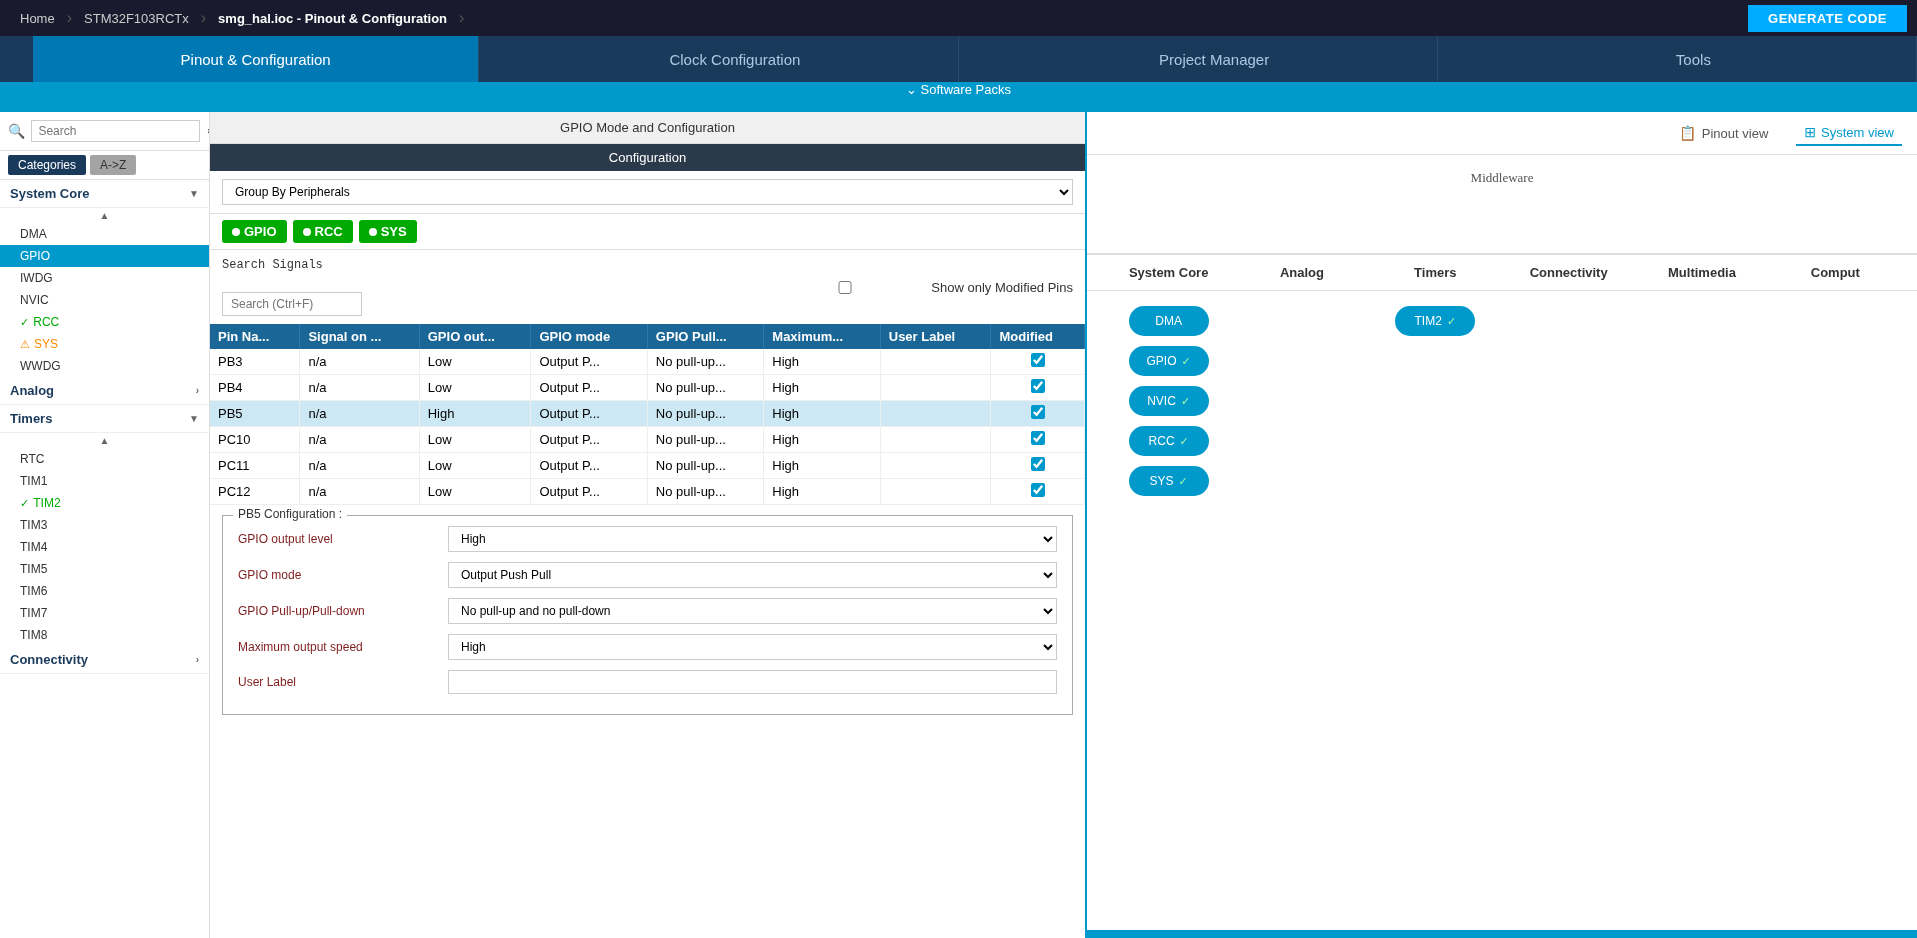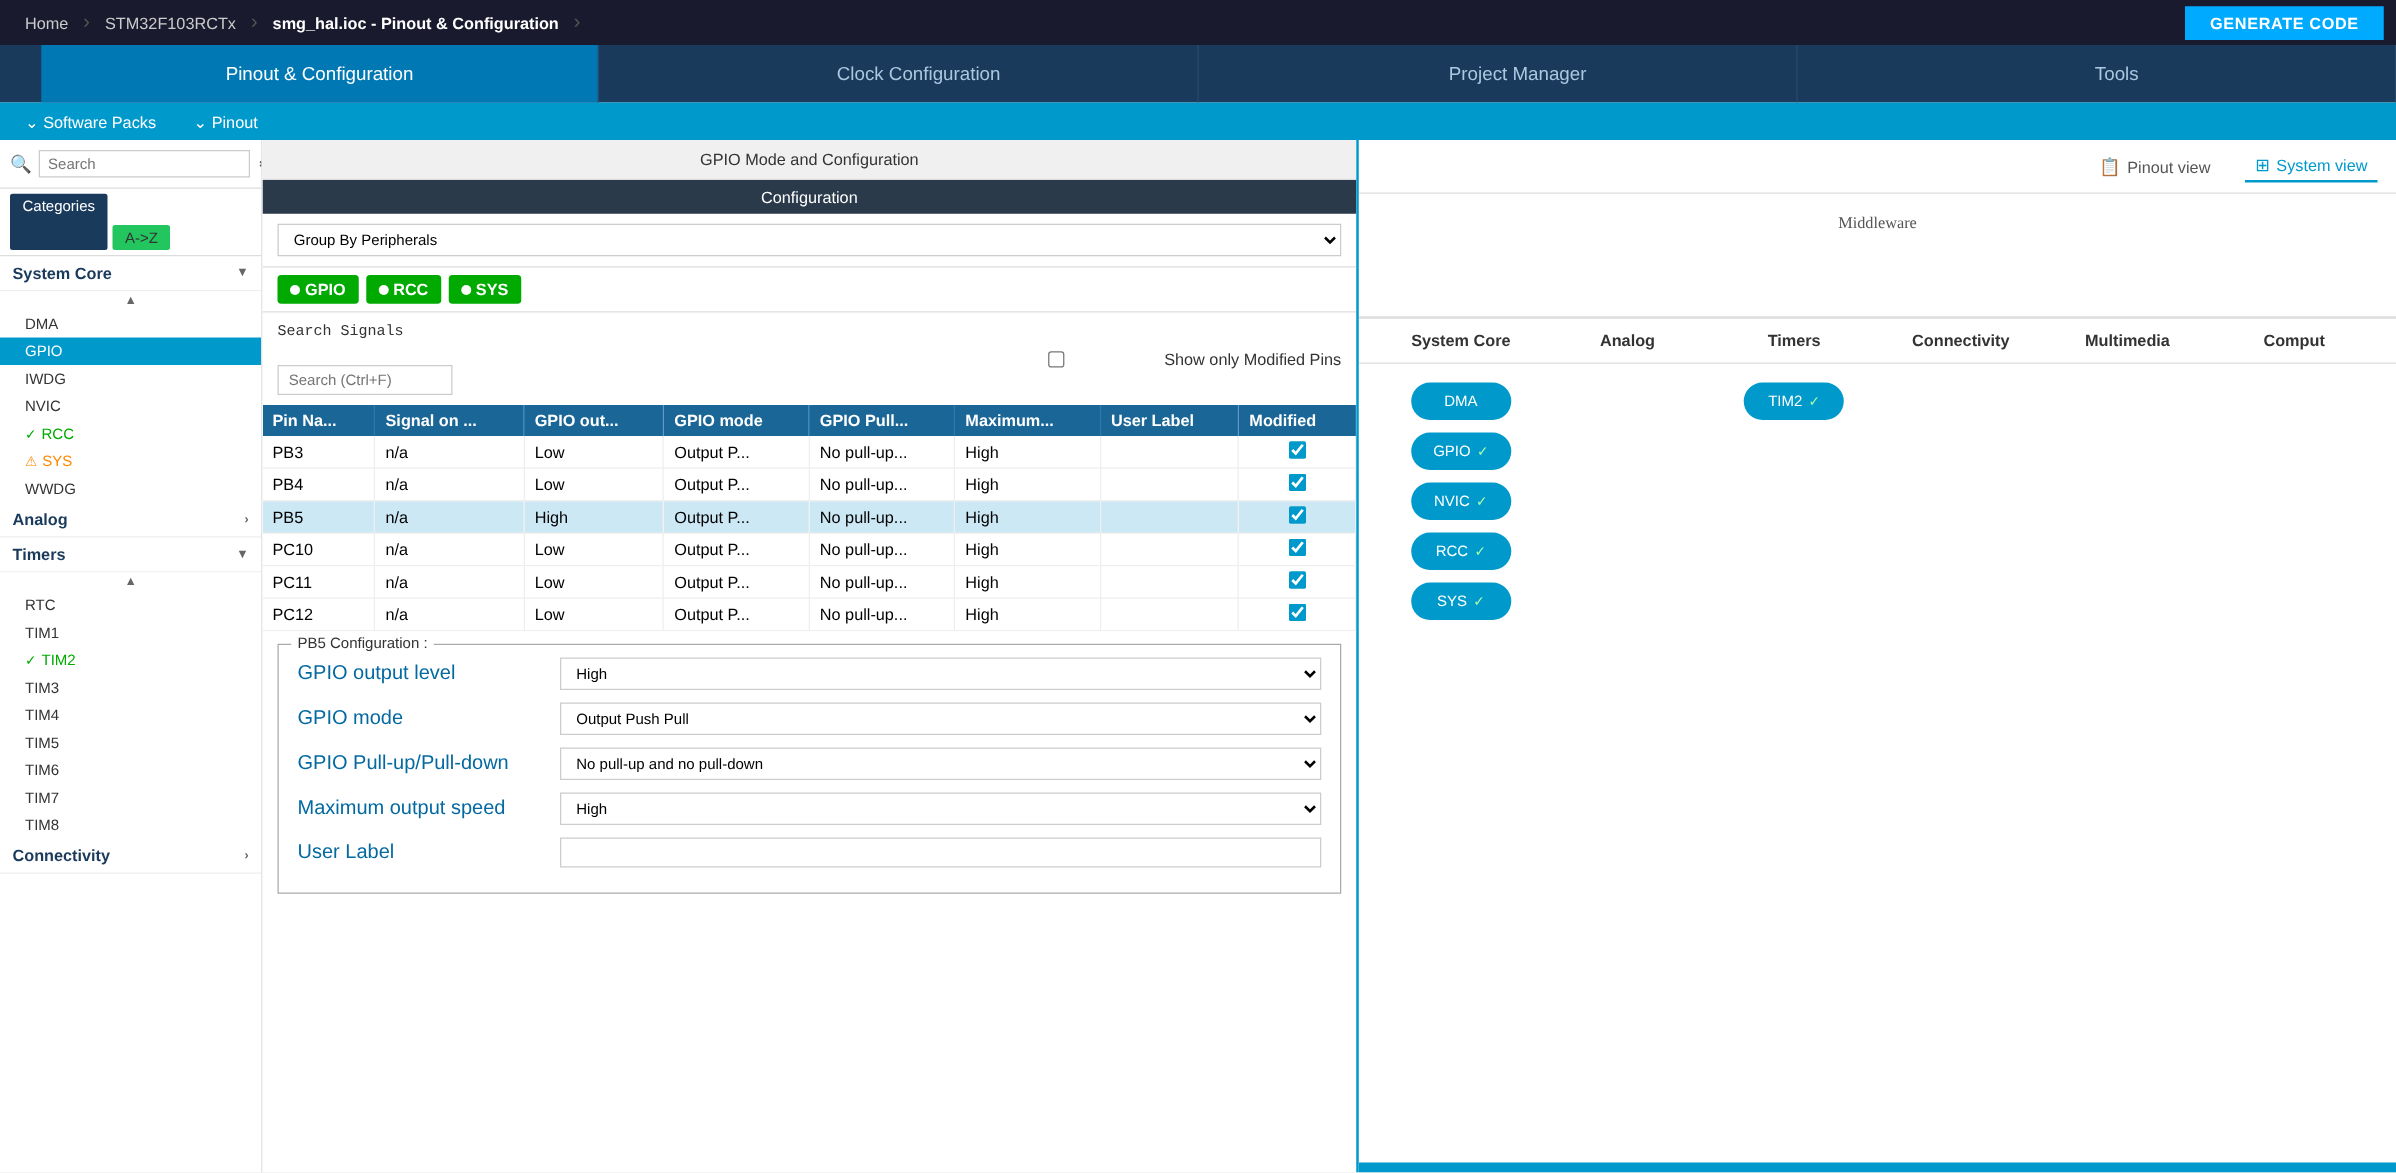--- a/index.html
+++ b/index.html
@@ -68,20 +68,21 @@
     }
 
     
     .sub-menu-bar {
       background: #0099cc;
       display: flex;
       align-items: center;
       height: 30px;
       padding: 0 20px;
       gap: 30px;
+      flex-direction: column;
     }
     .sub-menu-item {
       color: white;
       font-size: 13px;
       cursor: pointer;
       display: flex;
       align-items: center;
       gap: 4px;
     }
 
@@ -123,21 +124,21 @@
       padding: 4px 8px;
       gap: 4px;
     }
     .sidebar-tab {
       padding: 3px 10px;
       font-size: 12px;
       cursor: pointer;
       border-radius: 2px;
     }
     .sidebar-tab.active { background: #1a3a5c; color: white; }
-    .sidebar-tab:not(.active) { background: #22c55e; color: #333; margin-top: 25px; }
+    .sidebar-tab:not(.active) { background: #a3a3a3; color: #333; }
 
     .sidebar-content { flex: 1; overflow-y: auto; }
 
     .sidebar-category {
       padding: 6px 10px;
       font-weight: bold;
       color: #1a3a5c;
       cursor: pointer;
       display: flex;
       align-items: center;
@@ -300,22 +301,22 @@
       color: #333;
     }
     .config-row {
       display: flex;
       align-items: center;
       margin-bottom: 10px;
       gap: 10px;
     }
     .config-label {
       width: 200px;
-      font-size: 16px;
-      color: #0369a1;
+      font-size: 12px;
+      color: #7f1d1d;
       flex-shrink: 0;
     }
     .config-select {
       flex: 1;
       padding: 4px 8px;
       border: 1px solid #ccc;
       font-size: 12px;
       background: white;
       cursor: pointer;
     }

